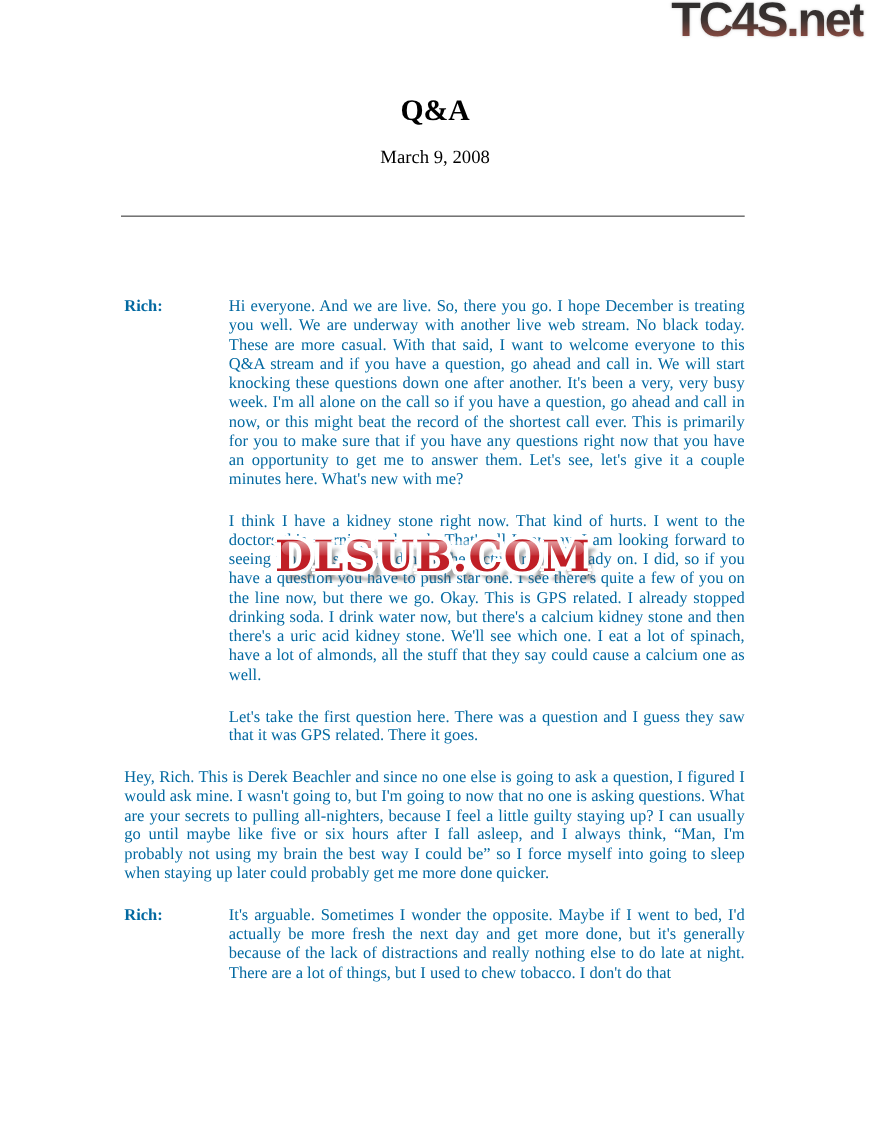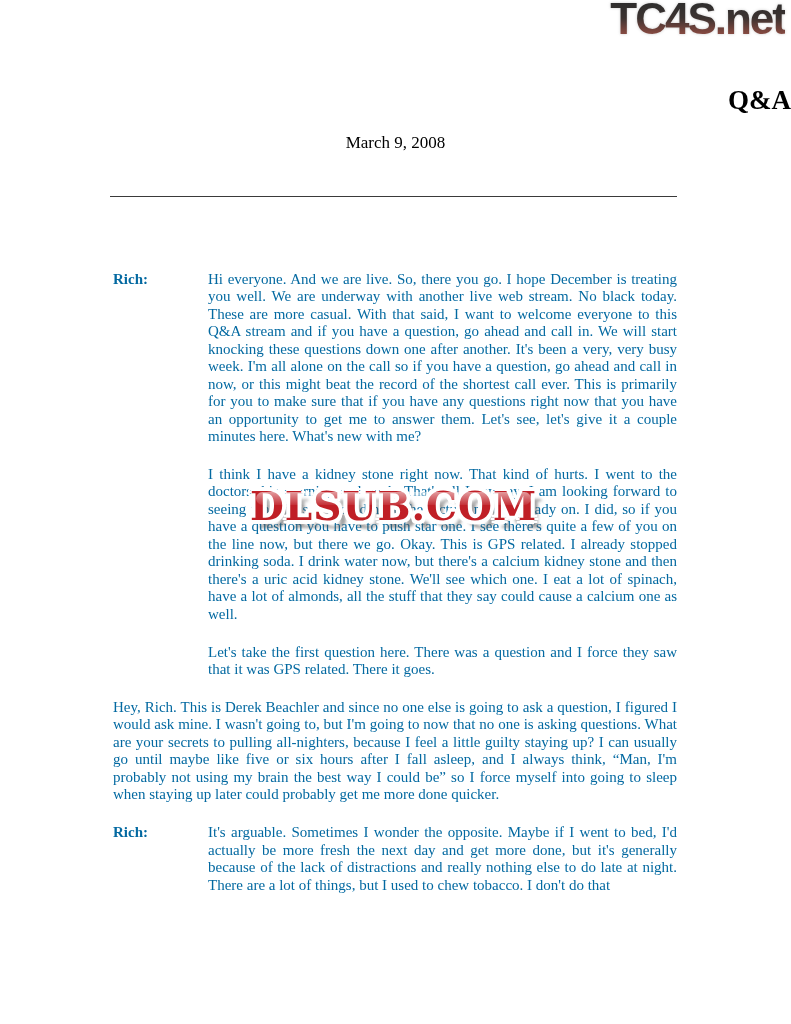--- a/index.html
+++ b/index.html
@@ -13,21 +13,21 @@
     position:absolute; top:-3px; right:6px;
     font-family:"Liberation Sans", sans-serif; font-weight:bold;
     font-size:44px; line-height:1; letter-spacing:-2px;
     background:linear-gradient(180deg,#2d2d2d 10%,#3c3331 48%,#7c463e 78%,#a05a50 100%);
     -webkit-background-clip:text; background-clip:text; color:transparent;
     filter:drop-shadow(0 0 1.5px rgba(140,140,140,.45));
   }
 
   .doc-title {
     position:absolute; top:85px; left:0; width:100%; margin:0;
-    text-align:right; font-size:27px; font-weight:bold; color:#000;
+    text-align:center; font-size:27px; font-weight:bold; color:#000;
   }
   .doc-date {
     position:absolute; top:133px; left:0; width:100%;
     text-align:center; font-size:17px; color:#000;
   }
   .rule {
     position:absolute; top:196px; left:110px; width:567px; height:0;
     border-top:1.2px solid #3a3a3a;
   }
 
@@ -84,21 +84,21 @@
 
   <div class="rule"></div>
 
   <div class="transcript">
 
   <div class="entry">
       <div class="speaker">Rich:</div>
       <div class="paras">
           <p class="para">Hi everyone. And we are live. So, there you go. I hope December is treating you well. We are underway with another live web stream. No black today. These are more casual. With that said, I want to welcome everyone to this Q&amp;A stream and if you have a question, go ahead and call in. We will start knocking these questions down one after another. It's been a very, very busy week. I'm all alone on the call so if you have a question, go ahead and call in now, or this might beat the record of the shortest call ever. This is primarily for you to make sure that if you have any questions right now that you have an opportunity to get me to answer them. Let's see, let's give it a couple minutes here. What's new with me?</p>
           <p class="para">I think I have a kidney stone right now. That kind of hurts. I went to the doctors this morning and ouch. That's all I can say. I am looking forward to seeing what it is. I should have the lecture mode already on. I did, so if you have a question you have to push star one. I see there's quite a few of you on the line now, but there we go. Okay. This is GPS related. I already stopped drinking soda. I drink water now, but there's a calcium kidney stone and then there's a uric acid kidney stone. We'll see which one. I eat a lot of spinach, have a lot of almonds, all the stuff that they say could cause a calcium one as well.</p>
-          <p class="para">Let's take the first question here. There was a question and I force they saw that it was GPS related. There it goes.</p>
+          <p class="para">Let's take the first question here. There was a question and I guess they saw that it was GPS related. There it goes.</p>
         </div>
     </div>
       <div class="entry">
       <div class="paras">
           <p class="para">Hey, Rich. This is Derek Beachler and since no one else is going to ask a question, I figured I would ask mine. I wasn't going to, but I'm going to now that no one is asking questions. What are your secrets to pulling all-nighters, because I feel a little guilty staying up? I can usually go until maybe like five or six hours after I fall asleep, and I always think, “Man, I'm probably not using my brain the best way I could be” so I force myself into going to sleep when staying up later could probably get me more done quicker.</p>
         </div>
     </div>
       <div class="entry">
       <div class="speaker">Rich:</div>
       <div class="paras">

